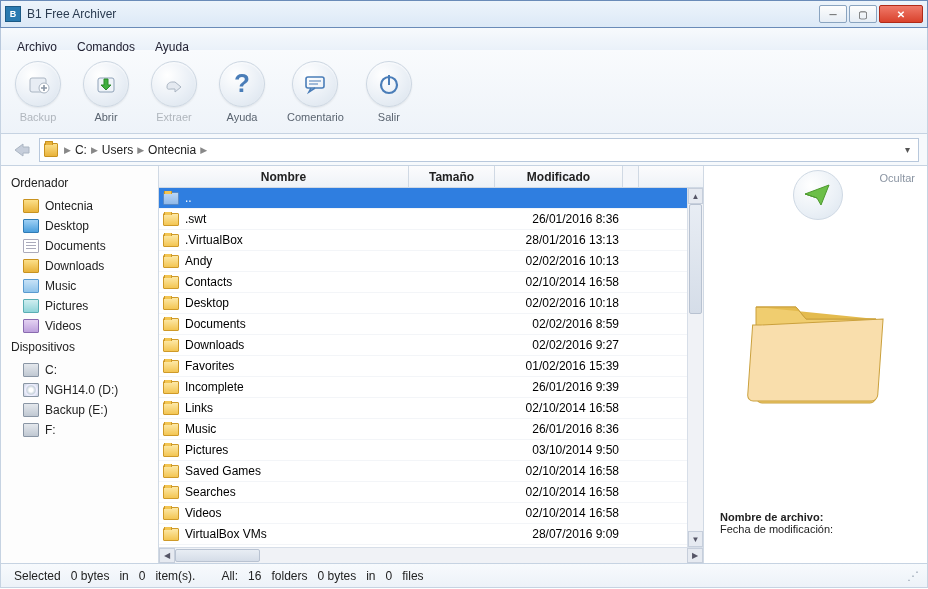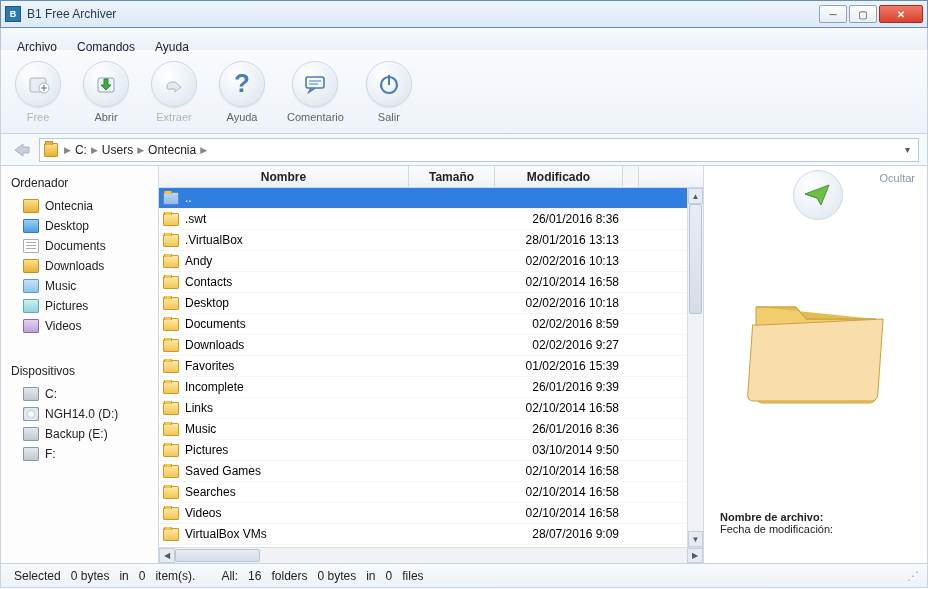--- a/index.html
+++ b/index.html
@@ -104,21 +104,21 @@
 
 <div class="toolbar">
   <div class="tool disabled">
     <div class="circle">
         <svg width="26" height="26">
           <rect x="5" y="7" width="16" height="14" rx="2" fill="#e8edf4" stroke="#aab5c2"></rect>
           <circle cx="19" cy="17" r="5" fill="#fff" stroke="#aab5c2"></circle>
           <path d="M19 14v6M16 17h6" stroke="#8a96a5" stroke-width="1.6"></path>
         </svg>
       </div>
-    <div class="label">Free</div>
+    <div class="label">Backup</div>
   </div>
   <div class="tool">
     <div class="circle">
         <svg width="26" height="26">
           <rect x="5" y="7" width="16" height="14" rx="2" fill="#eef3f8" stroke="#8fa2b8"></rect>
           <path d="M13 19l-5-5h3V8h4v6h3z" fill="#3fae3f" stroke="#2b8a2b"></path>
         </svg>
       </div>
     <div class="label">Abrir</div>
   </div>
@@ -203,21 +203,21 @@
         </div>
         <div class="sb-item">
           <span class="ic ic-pic"></span>
           <span>Pictures</span>
         </div>
         <div class="sb-item">
           <span class="ic ic-vid"></span>
           <span>Videos</span>
         </div>
       </div>
-    <div class="sb-head" style="margin-top:24px;">Dispositivos</div>
+    <div class="sb-head" style="margin-top:0;">Dispositivos</div>
     <div id="sb-devs">
         <div class="sb-item">
           <span class="ic ic-drive"></span>
           <span>C:</span>
         </div>
         <div class="sb-item">
           <span class="ic ic-cd"></span>
           <span>NGH14.0 (D:)</span>
         </div>
         <div class="sb-item">

